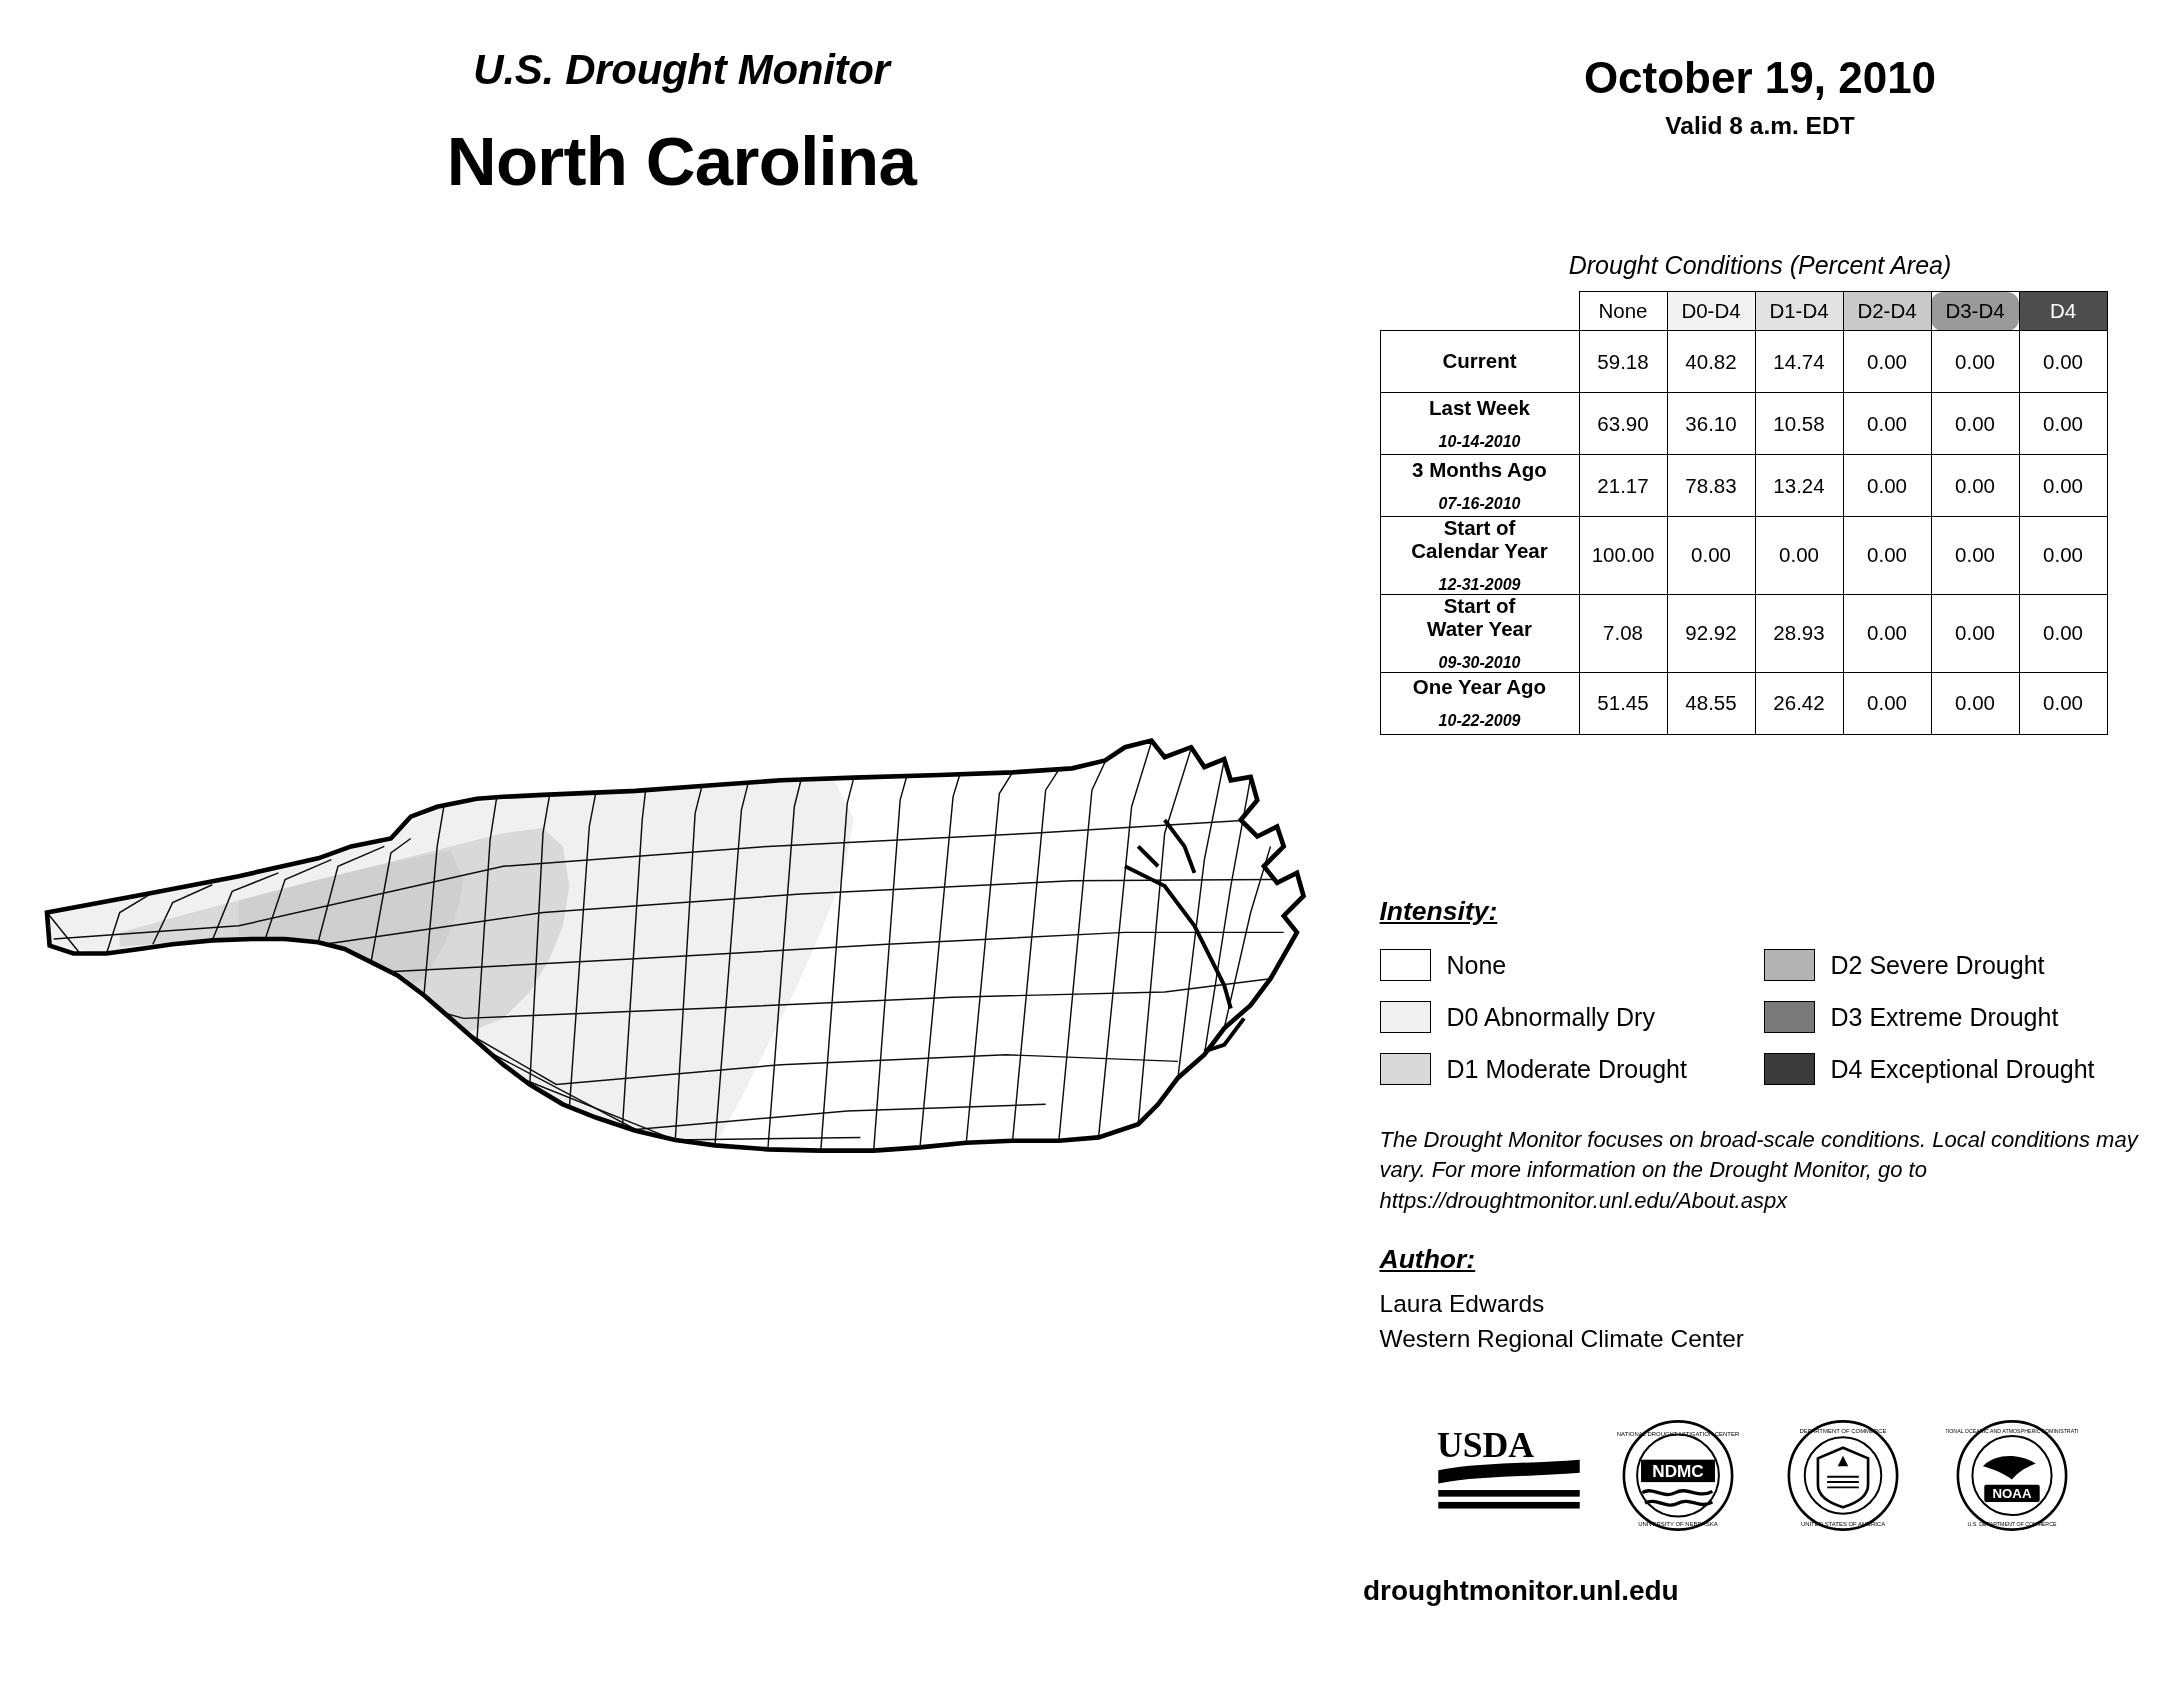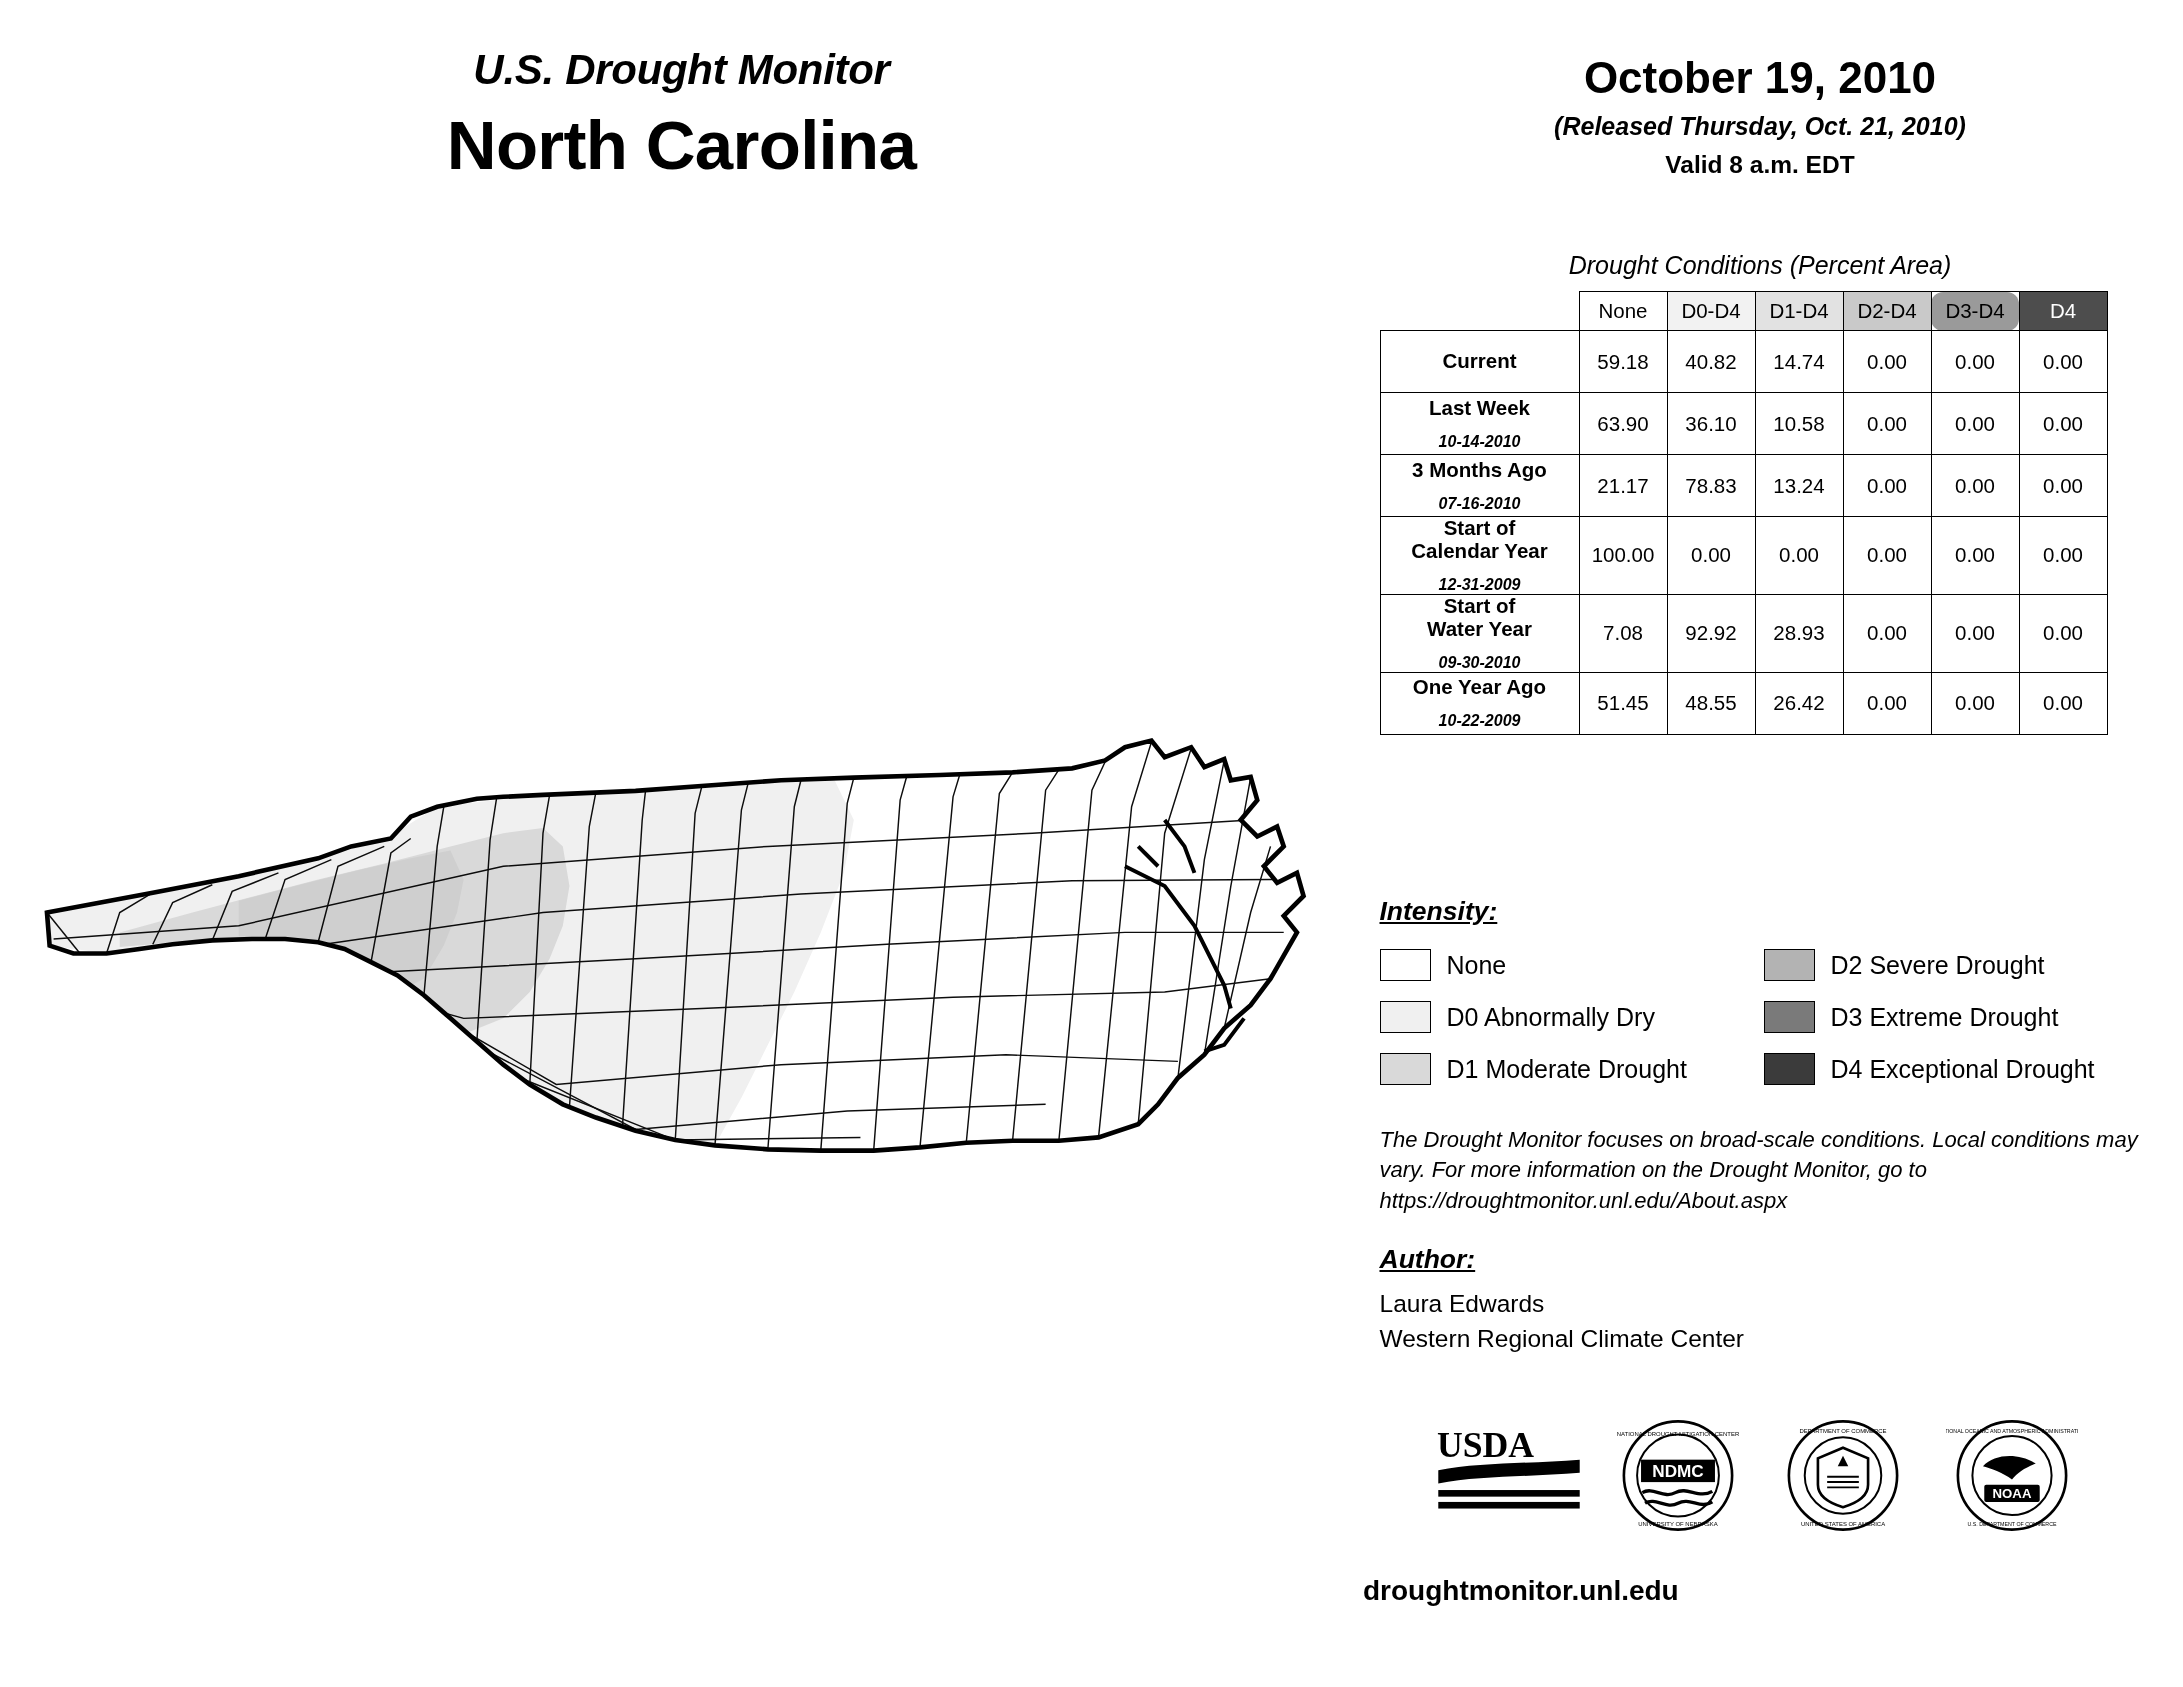--- a/index.html
+++ b/index.html
@@ -32,21 +32,21 @@
   }
   #usdm-title {
     font-size: 42px;
     font-weight: bold;
     font-style: italic;
     letter-spacing: -0.3px;
   }
   #state-title {
     font-size: 69px;
     font-weight: bold;
-    margin-top: 12px;
+    margin-top: 28px;
     letter-spacing: -0.7px;
   }
   #map-wrap {
     position: absolute;
     left: 40px;
     top: 648px;
     width: 1297px;
     height: 582px;
   }
   #map-wrap svg { display: block; }
@@ -326,21 +326,20 @@
         <path d="M1760,610 L1790,600 L1820,560"></path>
       </g>
     </svg>
   </div>
 </div>
 
 <div id="right-col">
 
   <div id="date-block">
     <div id="date-main">October 19, 2010</div>
-    <div id="date-released">(Released Thursday, Oct. 21, 2010)</div>
     <div id="date-valid">Valid 8 a.m. EDT</div>
   </div>
 
   <div id="table-caption">Drought Conditions (Percent Area)</div>
 
   <table id="dm-table">
     <thead>
       <tr>
         <th class="corner"></th>
         <th class="h-none">None</th>

